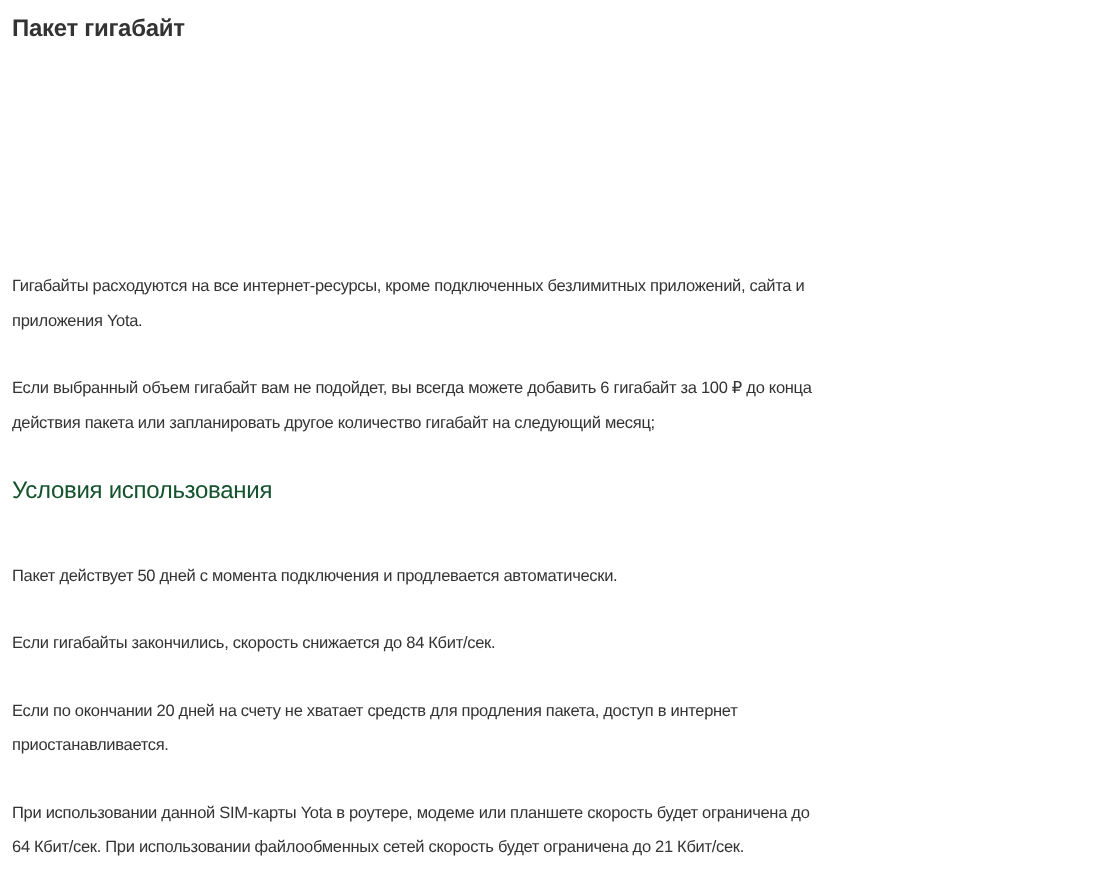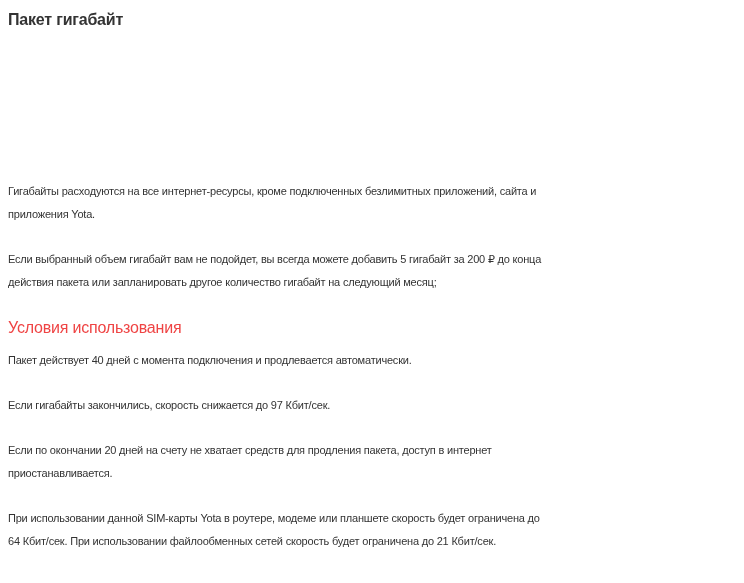--- a/index.html
+++ b/index.html
@@ -35,34 +35,34 @@
     font-size: 11px;
     line-height: 23px;
     color: #333333;
     letter-spacing: -0.2px;
     margin: 0 0 22px 0;
   }
   .subheading {
     font-size: 16px;
     line-height: 23px;
     font-weight: 400;
-    color: #ef4444;
+    color: #14532d;
     letter-spacing: -0.2px;
-    margin: 0 0 10px 0;
+    margin: 0 0 34px 0;
   }
 </style>
 </head>
 <body>
 
 <div class="page">
   <div class="left-col">
     <h2 class="section-title">Пакет гигабайт</h2>
   </div>
   <div class="right-col">
     <p>Гигабайты расходуются на все интернет-ресурсы, кроме подключенных безлимитных приложений, сайта и приложения Yota.</p>
-    <p>Если выбранный объем гигабайт вам не подойдет, вы всегда можете добавить 5 гигабайт за 200 ₽ до конца действия пакета или запланировать другое количество гигабайт на следующий месяц;</p>
+    <p>Если выбранный объем гигабайт вам не подойдет, вы всегда можете добавить 6 гигабайт за 100 ₽ до конца действия пакета или запланировать другое количество гигабайт на следующий месяц;</p>
     <h3 class="subheading">Условия использования</h3>
-    <p>Пакет действует 40 дней с момента подключения и продлевается автоматически.</p>
-    <p>Если гигабайты закончились, скорость снижается до 97 Кбит/сек.</p>
+    <p>Пакет действует 50 дней с момента подключения и продлевается автоматически.</p>
+    <p>Если гигабайты закончились, скорость снижается до 84 Кбит/сек.</p>
     <p>Если по окончании 20 дней на счету не хватает средств для продления пакета, доступ в интернет приостанавливается.</p>
     <p>При использовании данной SIM-карты Yota в роутере, модеме или планшете скорость будет ограничена до 64 Кбит/сек. При использовании файлообменных сетей скорость будет ограничена до 21 Кбит/сек.</p>
   </div>
 </div>
 
 </body></html>

